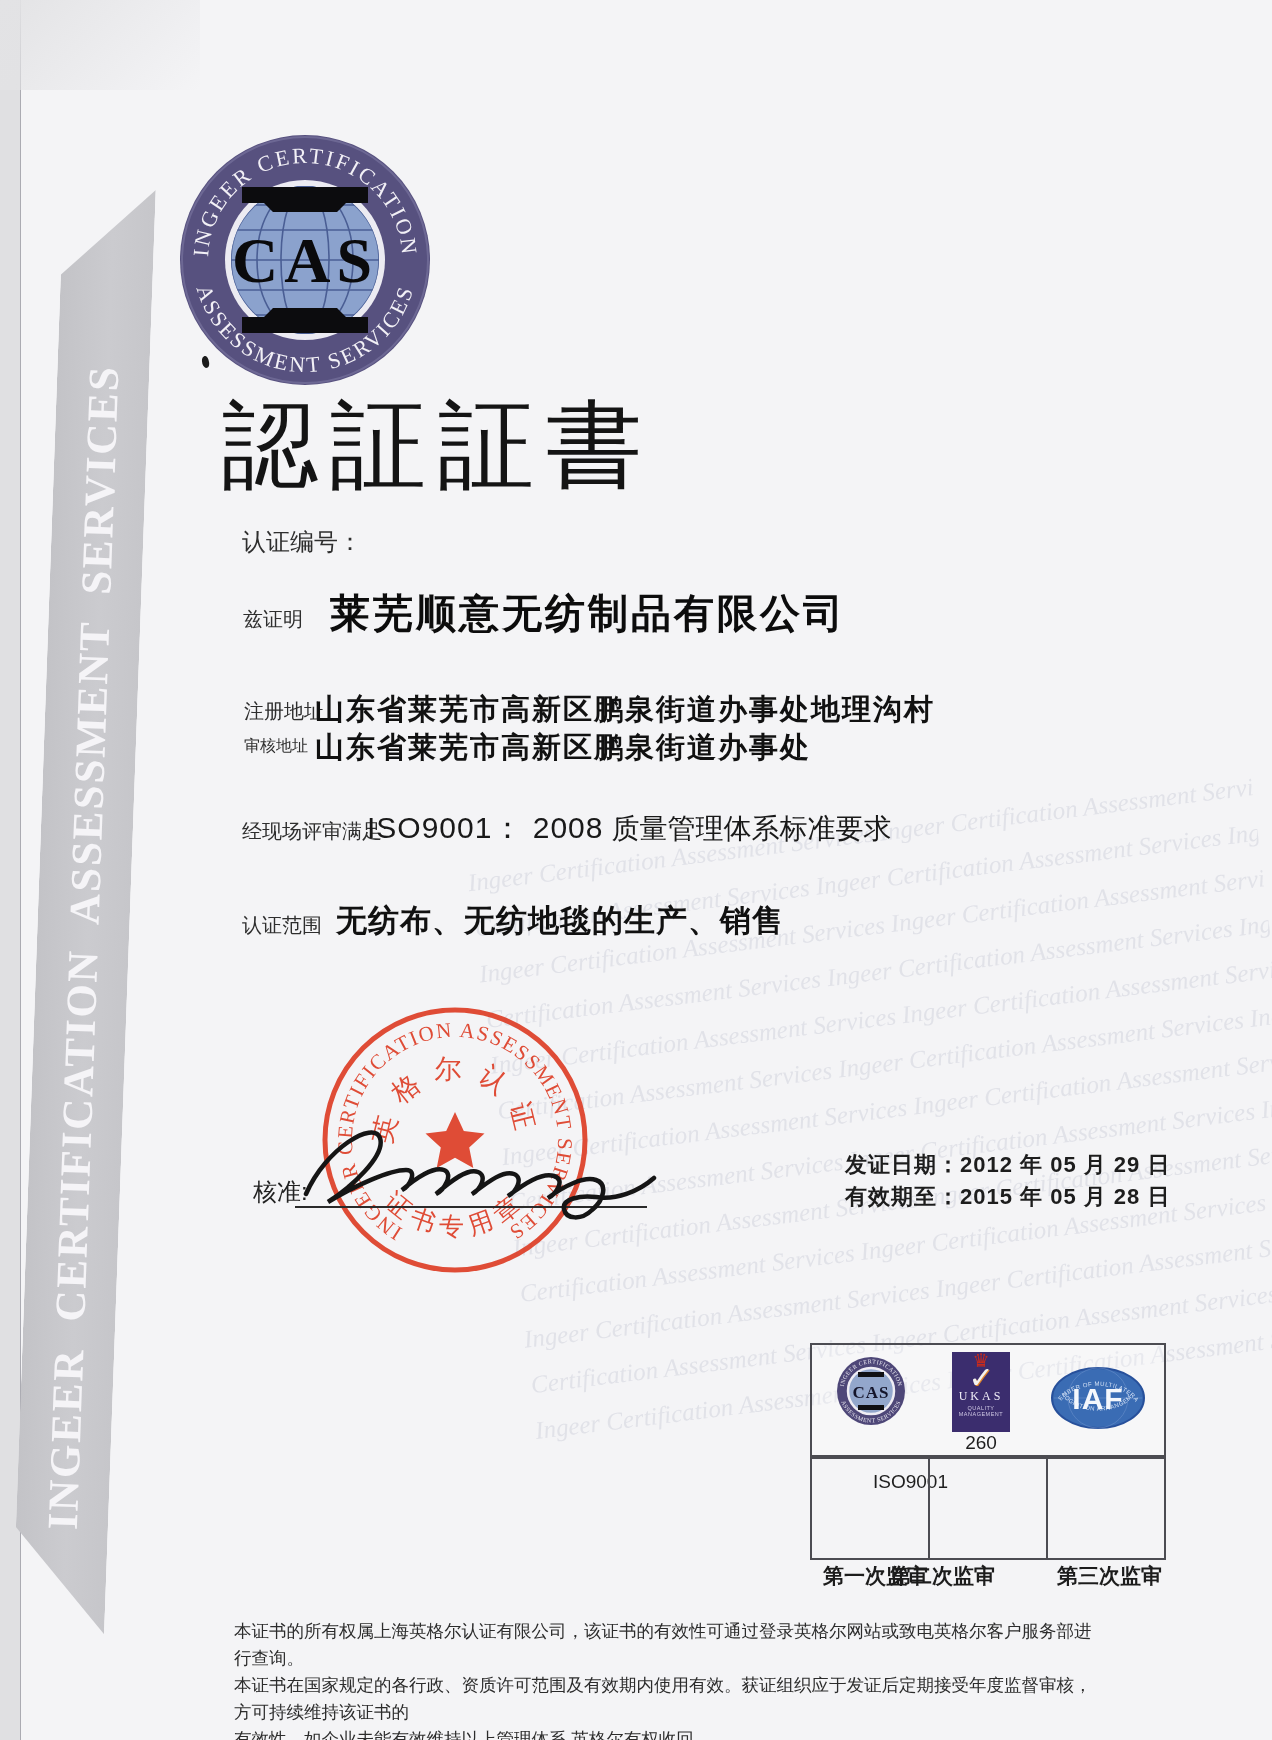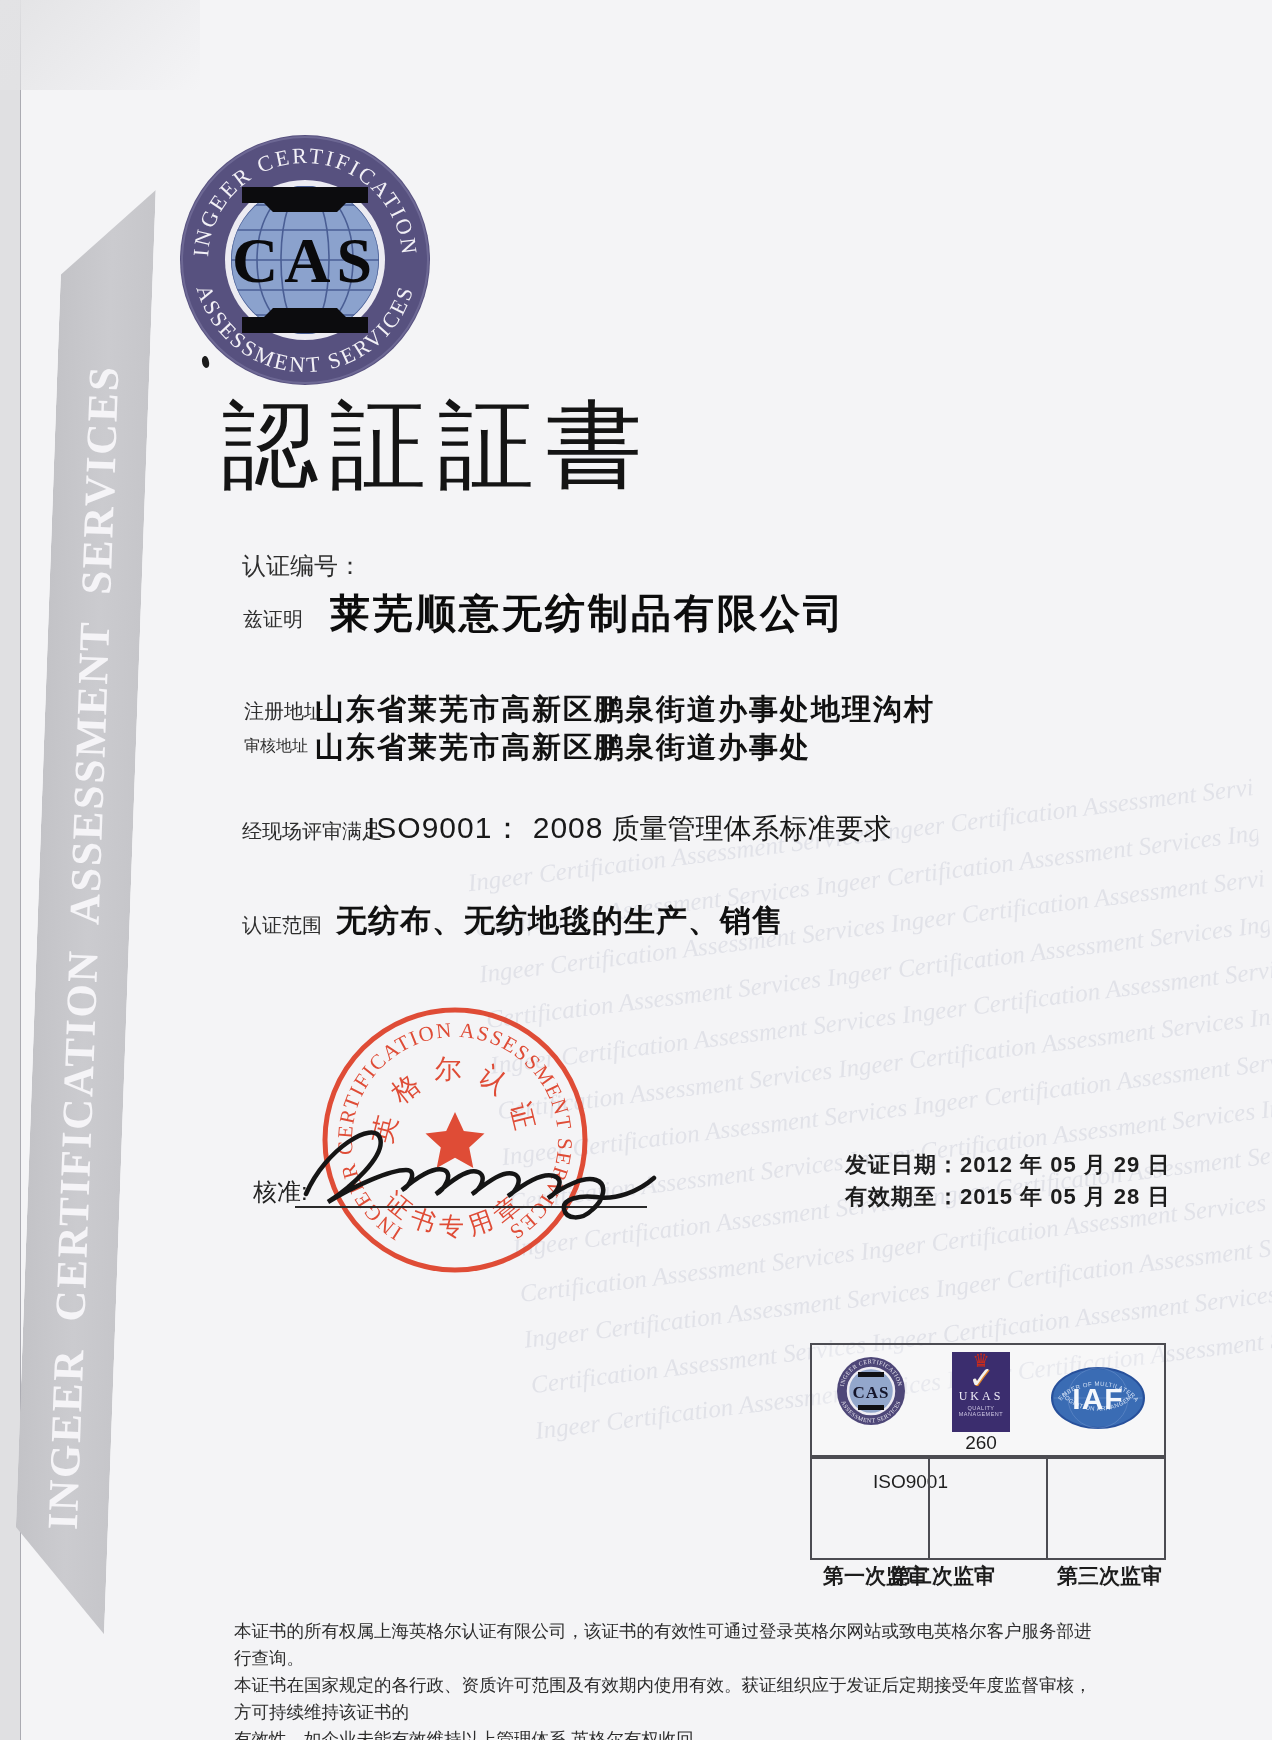--- a/index.html
+++ b/index.html
@@ -23,21 +23,21 @@
   .wm-row{white-space:nowrap;font-family:"Liberation Serif","DejaVu Serif",serif;font-style:italic;
     font-size:25px;line-height:46px;color:rgba(148,153,178,0.20);}
   .wm-row:nth-child(even){margin-left:-70px;}
 
   .abs{position:absolute;}
   .label{color:#2e2e2e;}
 
   .cert-title{left:222px;top:382px;font-family:"Liberation Serif","DejaVu Serif",serif;
     font-size:96px;letter-spacing:12px;color:#141414;}
 
-  .row-certno-label{left:242px;top:526px;font-size:24px;margin-top:24px;}
+  .row-certno-label{left:242px;top:526px;font-size:24px;}
   .row-certno-value{left:352px;top:522px;font-size:27px;letter-spacing:1px;color:#222;}
 
   .row-certify-label{left:243px;top:606px;font-size:20px;}
   .row-company{left:330px;top:586px;font-size:40px;font-weight:700;letter-spacing:3px;color:#0c0c0c;}
 
   .row-regaddr-label{left:244px;top:698px;font-size:20px;}
   .row-regaddr{left:315px;top:690px;font-size:29px;font-weight:700;letter-spacing:2px;color:#111;}
   .row-auditaddr-label{left:244px;top:736px;font-size:16px;}
   .row-auditaddr{left:315px;top:728px;font-size:29px;font-weight:700;letter-spacing:2px;color:#111;}
 

